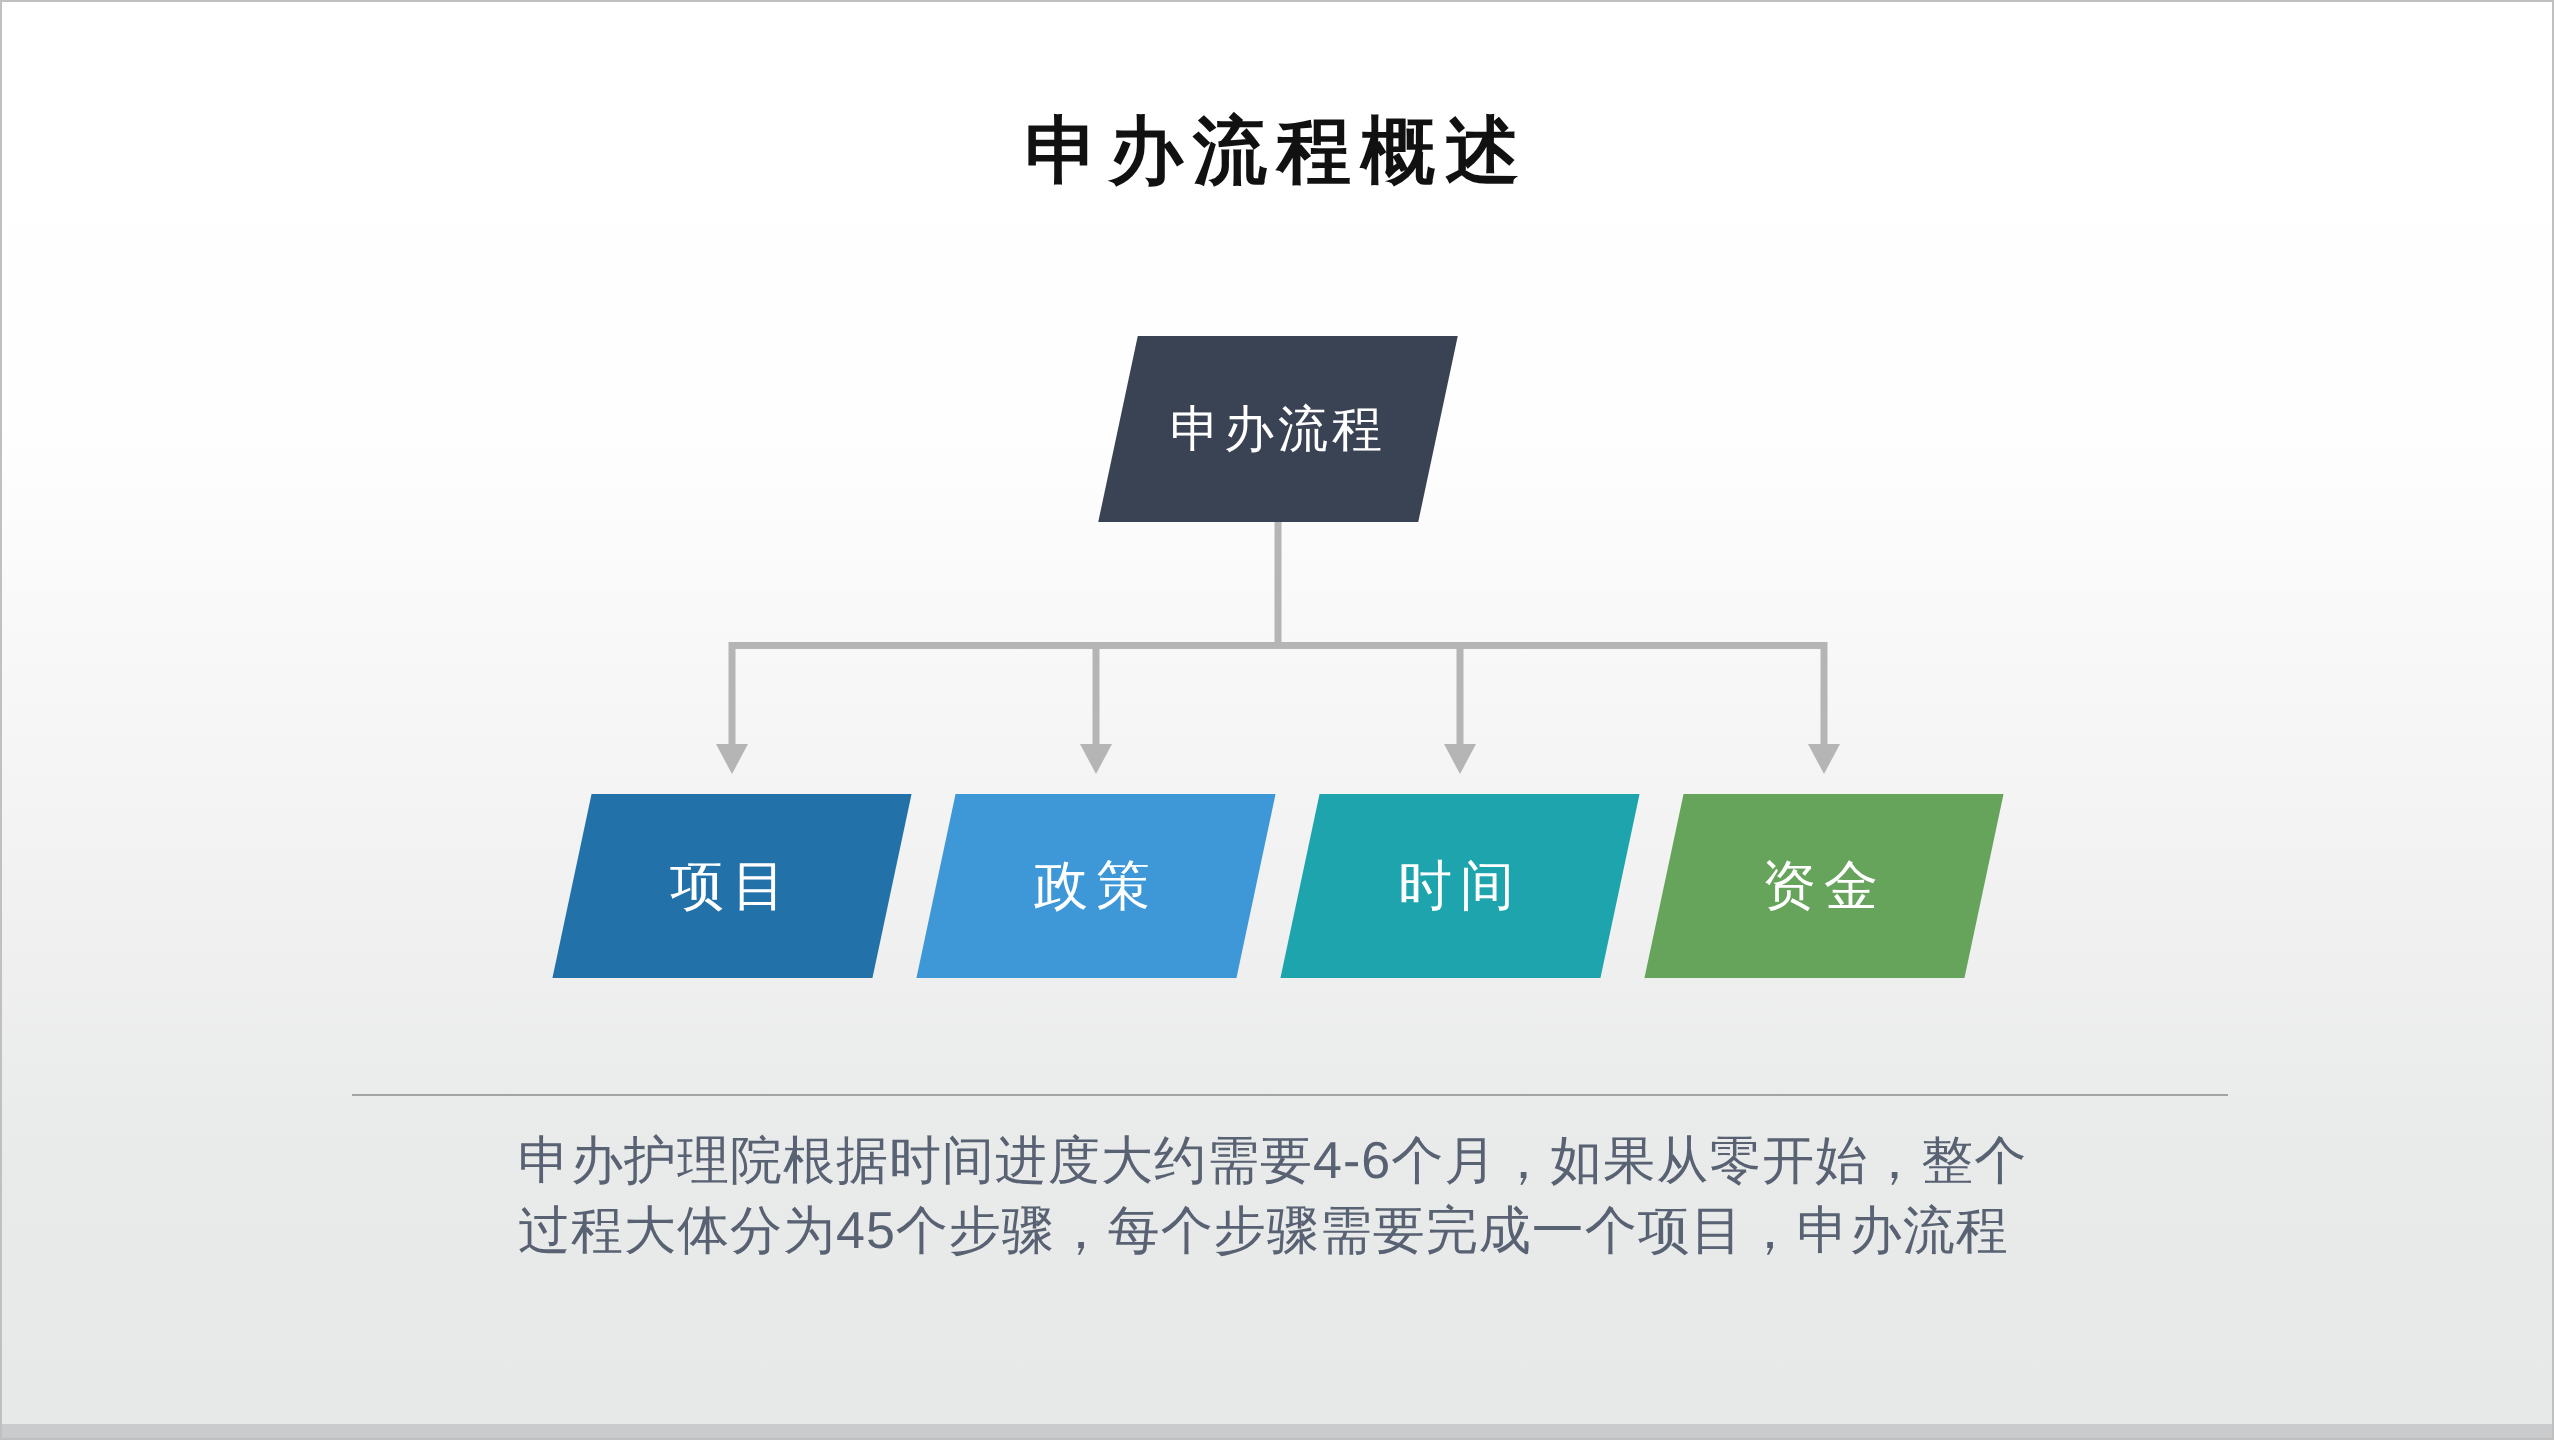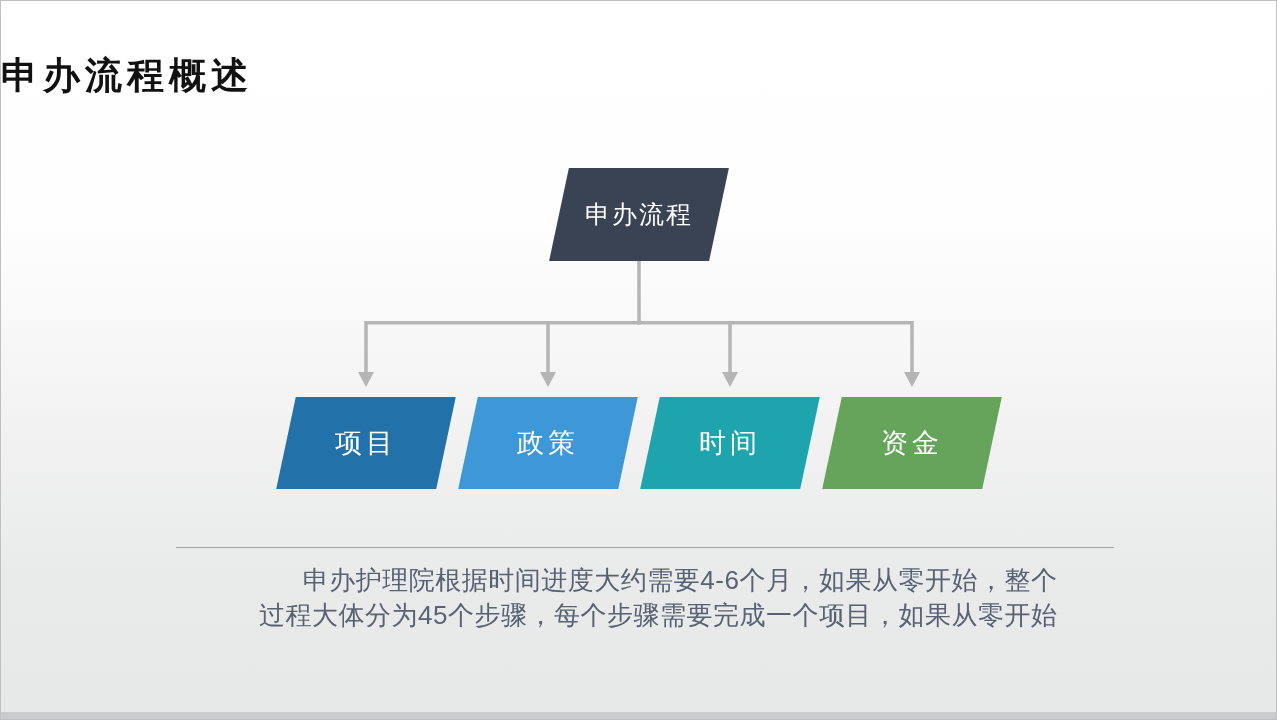--- a/index.html
+++ b/index.html
@@ -22,21 +22,21 @@
     left: 0; right: 0; bottom: 0;
     height: 7px;
     background: #c9cbcd;
   }
   .title {
     position: absolute;
     top: 50px;
     left: 0;
     width: 100%;
     margin: 0;
-    text-align: left;
+    text-align: center;
     font-size: 37px;
     font-weight: bold;
     letter-spacing: 5px;
     color: #111111;
   }
   .connectors {
     position: absolute;
     top: 0;
     left: 0;
   }
@@ -129,20 +129,20 @@
   <div class="node child child-2" style="background-color: rgb(30, 164, 173);">
     <span class="node-label">时间</span>
   </div>
 
   <div class="node child child-3" style="background-color: rgb(102, 163, 91);">
     <span class="node-label">资金</span>
   </div>
 
   <div class="divider" style="background-color: rgb(163, 163, 163);"></div>
 
-  <div class="description" style="color: rgb(89, 98, 115); text-align: right;">
+  <div class="description" style="color: rgb(89, 98, 115);">
     <div>申办护理院根据时间进度大约需要4-6个月，如果从零开始，整个</div>
-    <div>过程大体分为45个步骤，每个步骤需要完成一个项目，如果从零开始</div>
+    <div>过程大体分为45个步骤，每个步骤需要完成一个项目，申办流程</div>
   </div>
 
   <div class="bottom-strip"></div>
 
 </div>
 
 </body></html>

